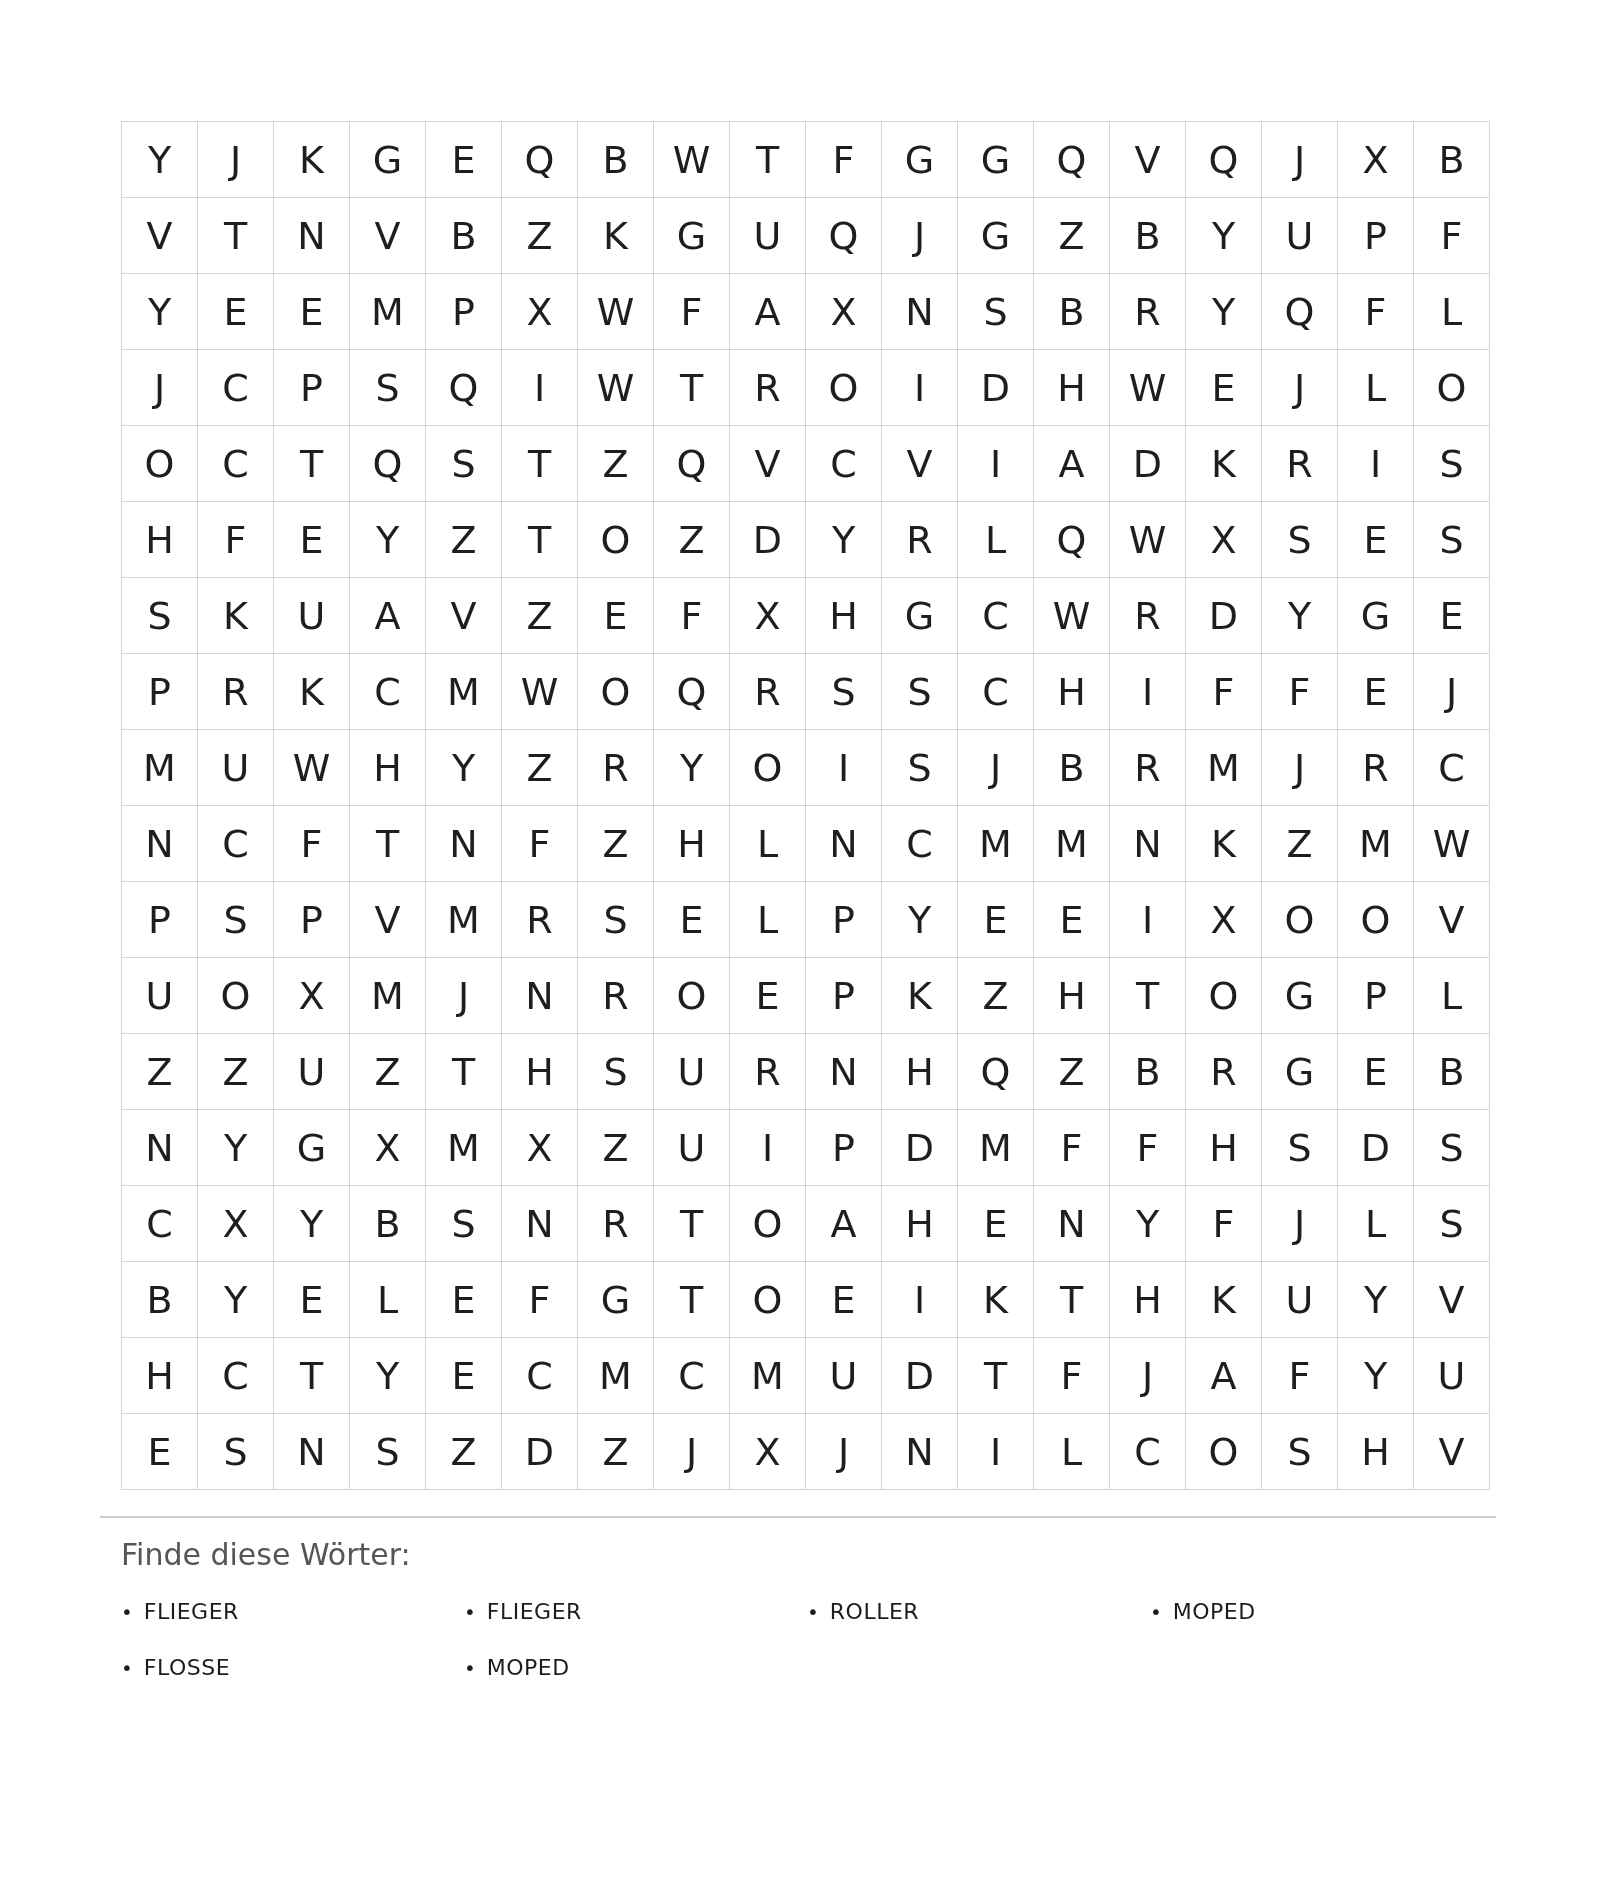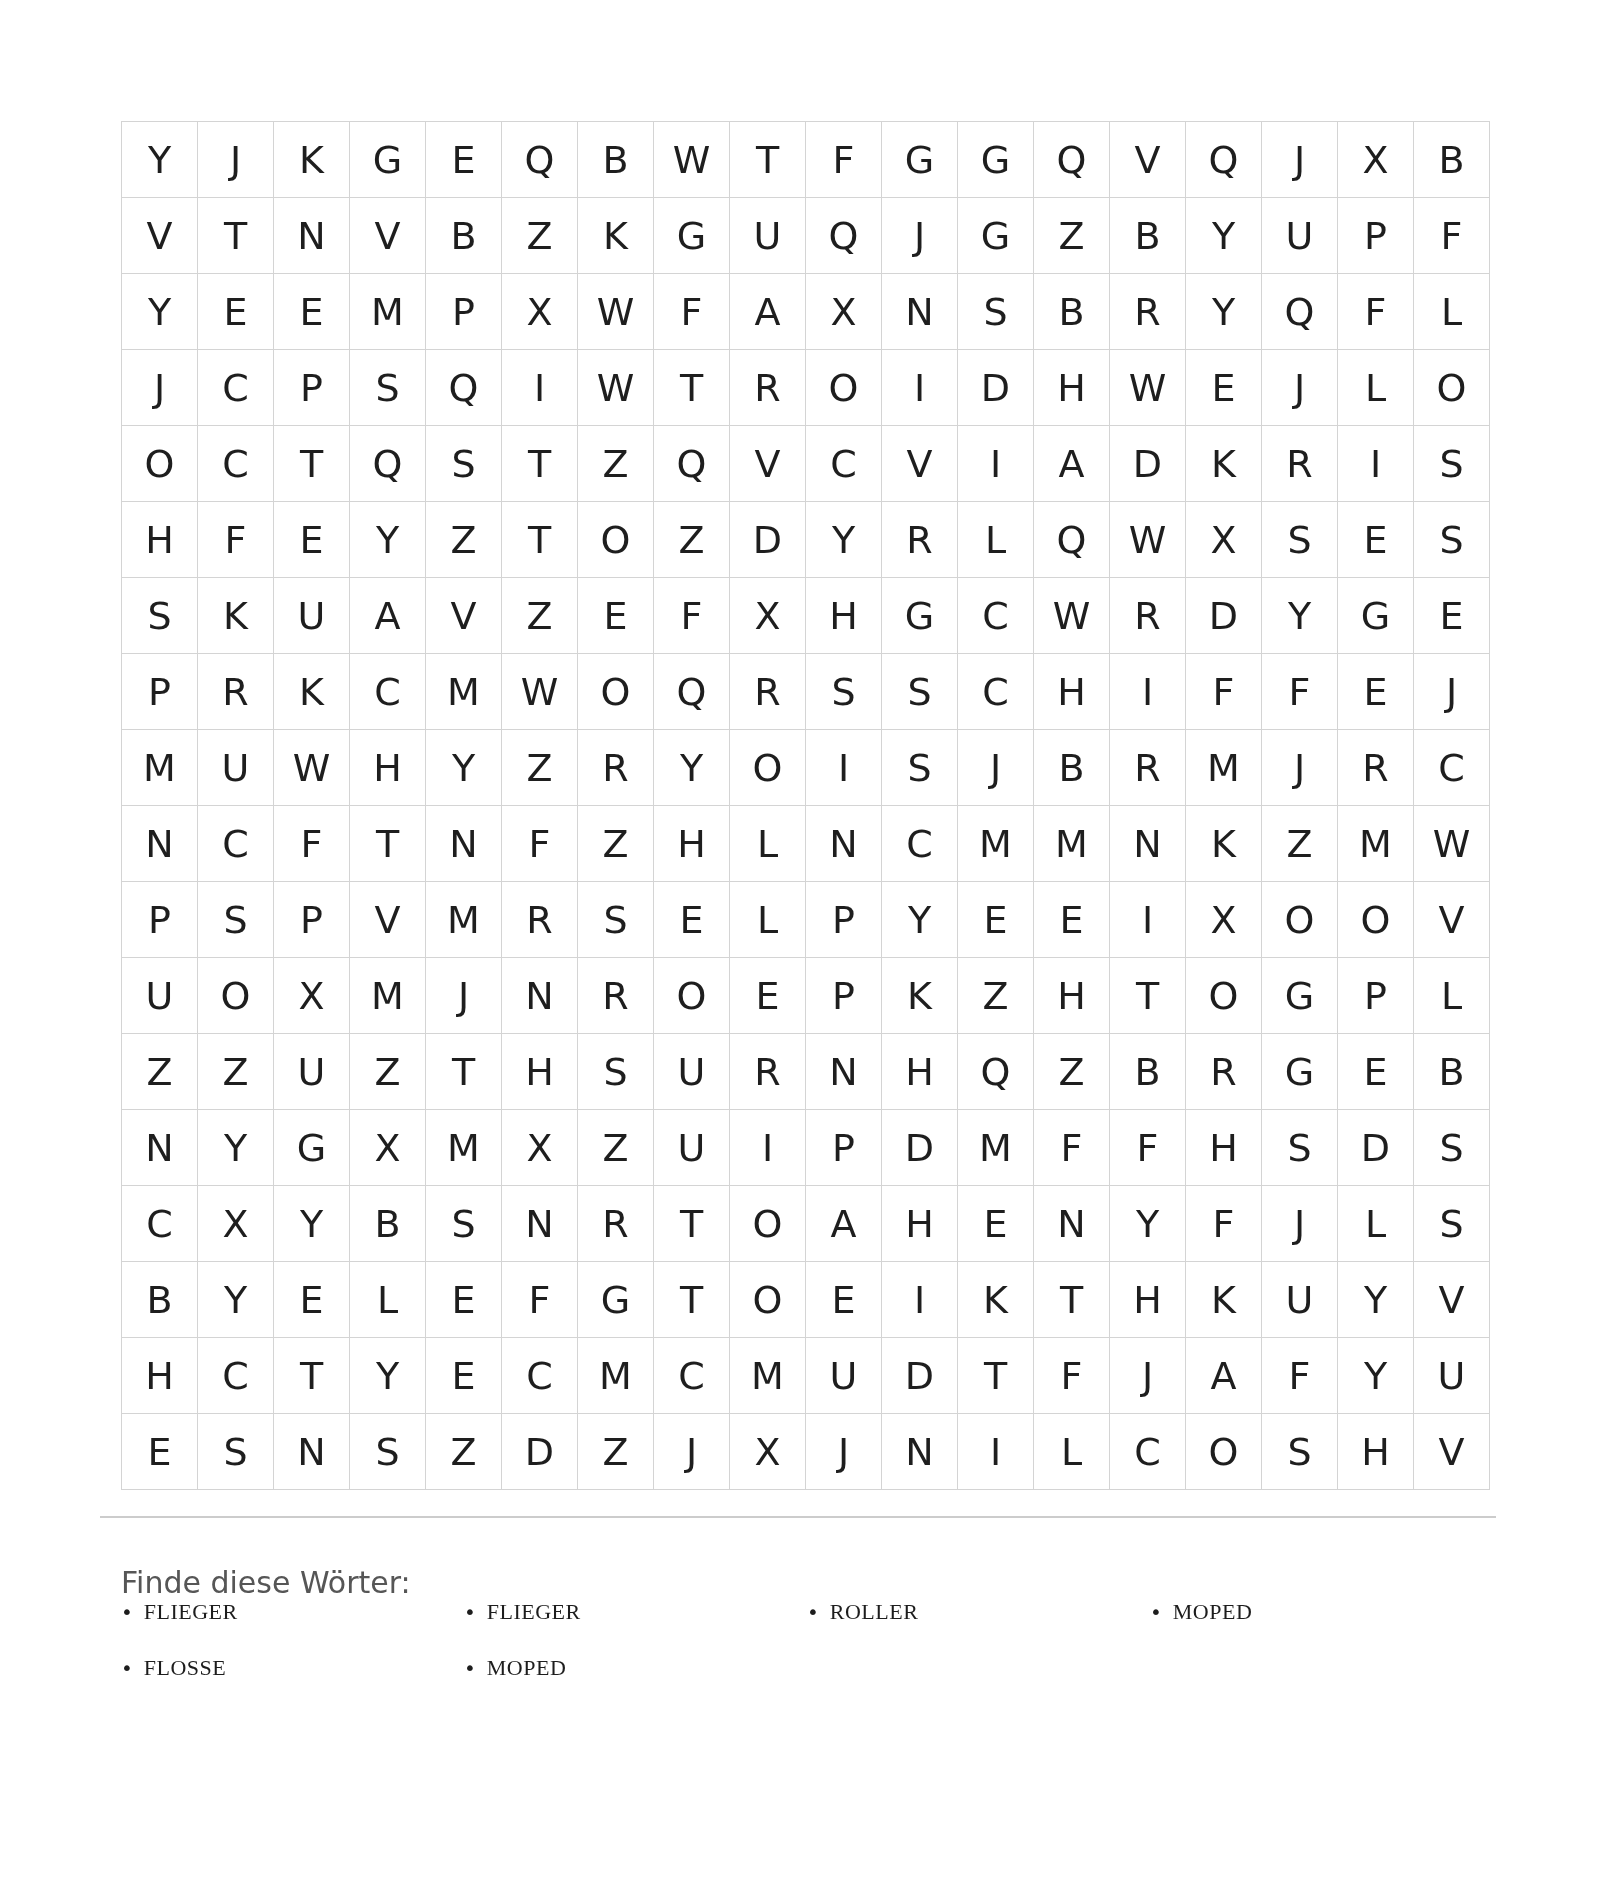--- a/index.html
+++ b/index.html
@@ -47,21 +47,20 @@
     border-top: 2px solid #cccccc;
     margin: 0;
   }
   .find-heading {
     position: absolute;
     left: 121px;
     top: 1538px;
     font-size: 30px;
     line-height: 1.15;
     color: #565656;
-    margin-top: 28px;
   }
   .word-list {
     position: absolute;
     left: 121px;
     top: 1598px;
     display: grid;
     grid-template-columns: repeat(4, 343px);
     grid-auto-rows: 56px;
   }
   .word-item {
@@ -73,21 +72,20 @@
   .word-item .bullet {
     font-size: 20px;
     color: #1d1d1d;
     line-height: 1;
   }
   .word-item .word-label {
     font-size: 22px;
     letter-spacing: 0.5px;
     color: #1d1d1d;
     line-height: 1;
-    font-family: Liberation Serif, serif;
   }
 </style>
 </head>
 <body>
 
 <div class="page">
   <div class="wordsearch-grid" id="grid">
       <div class="cell">Y</div>
       <div class="cell">J</div>
       <div class="cell">K</div>

